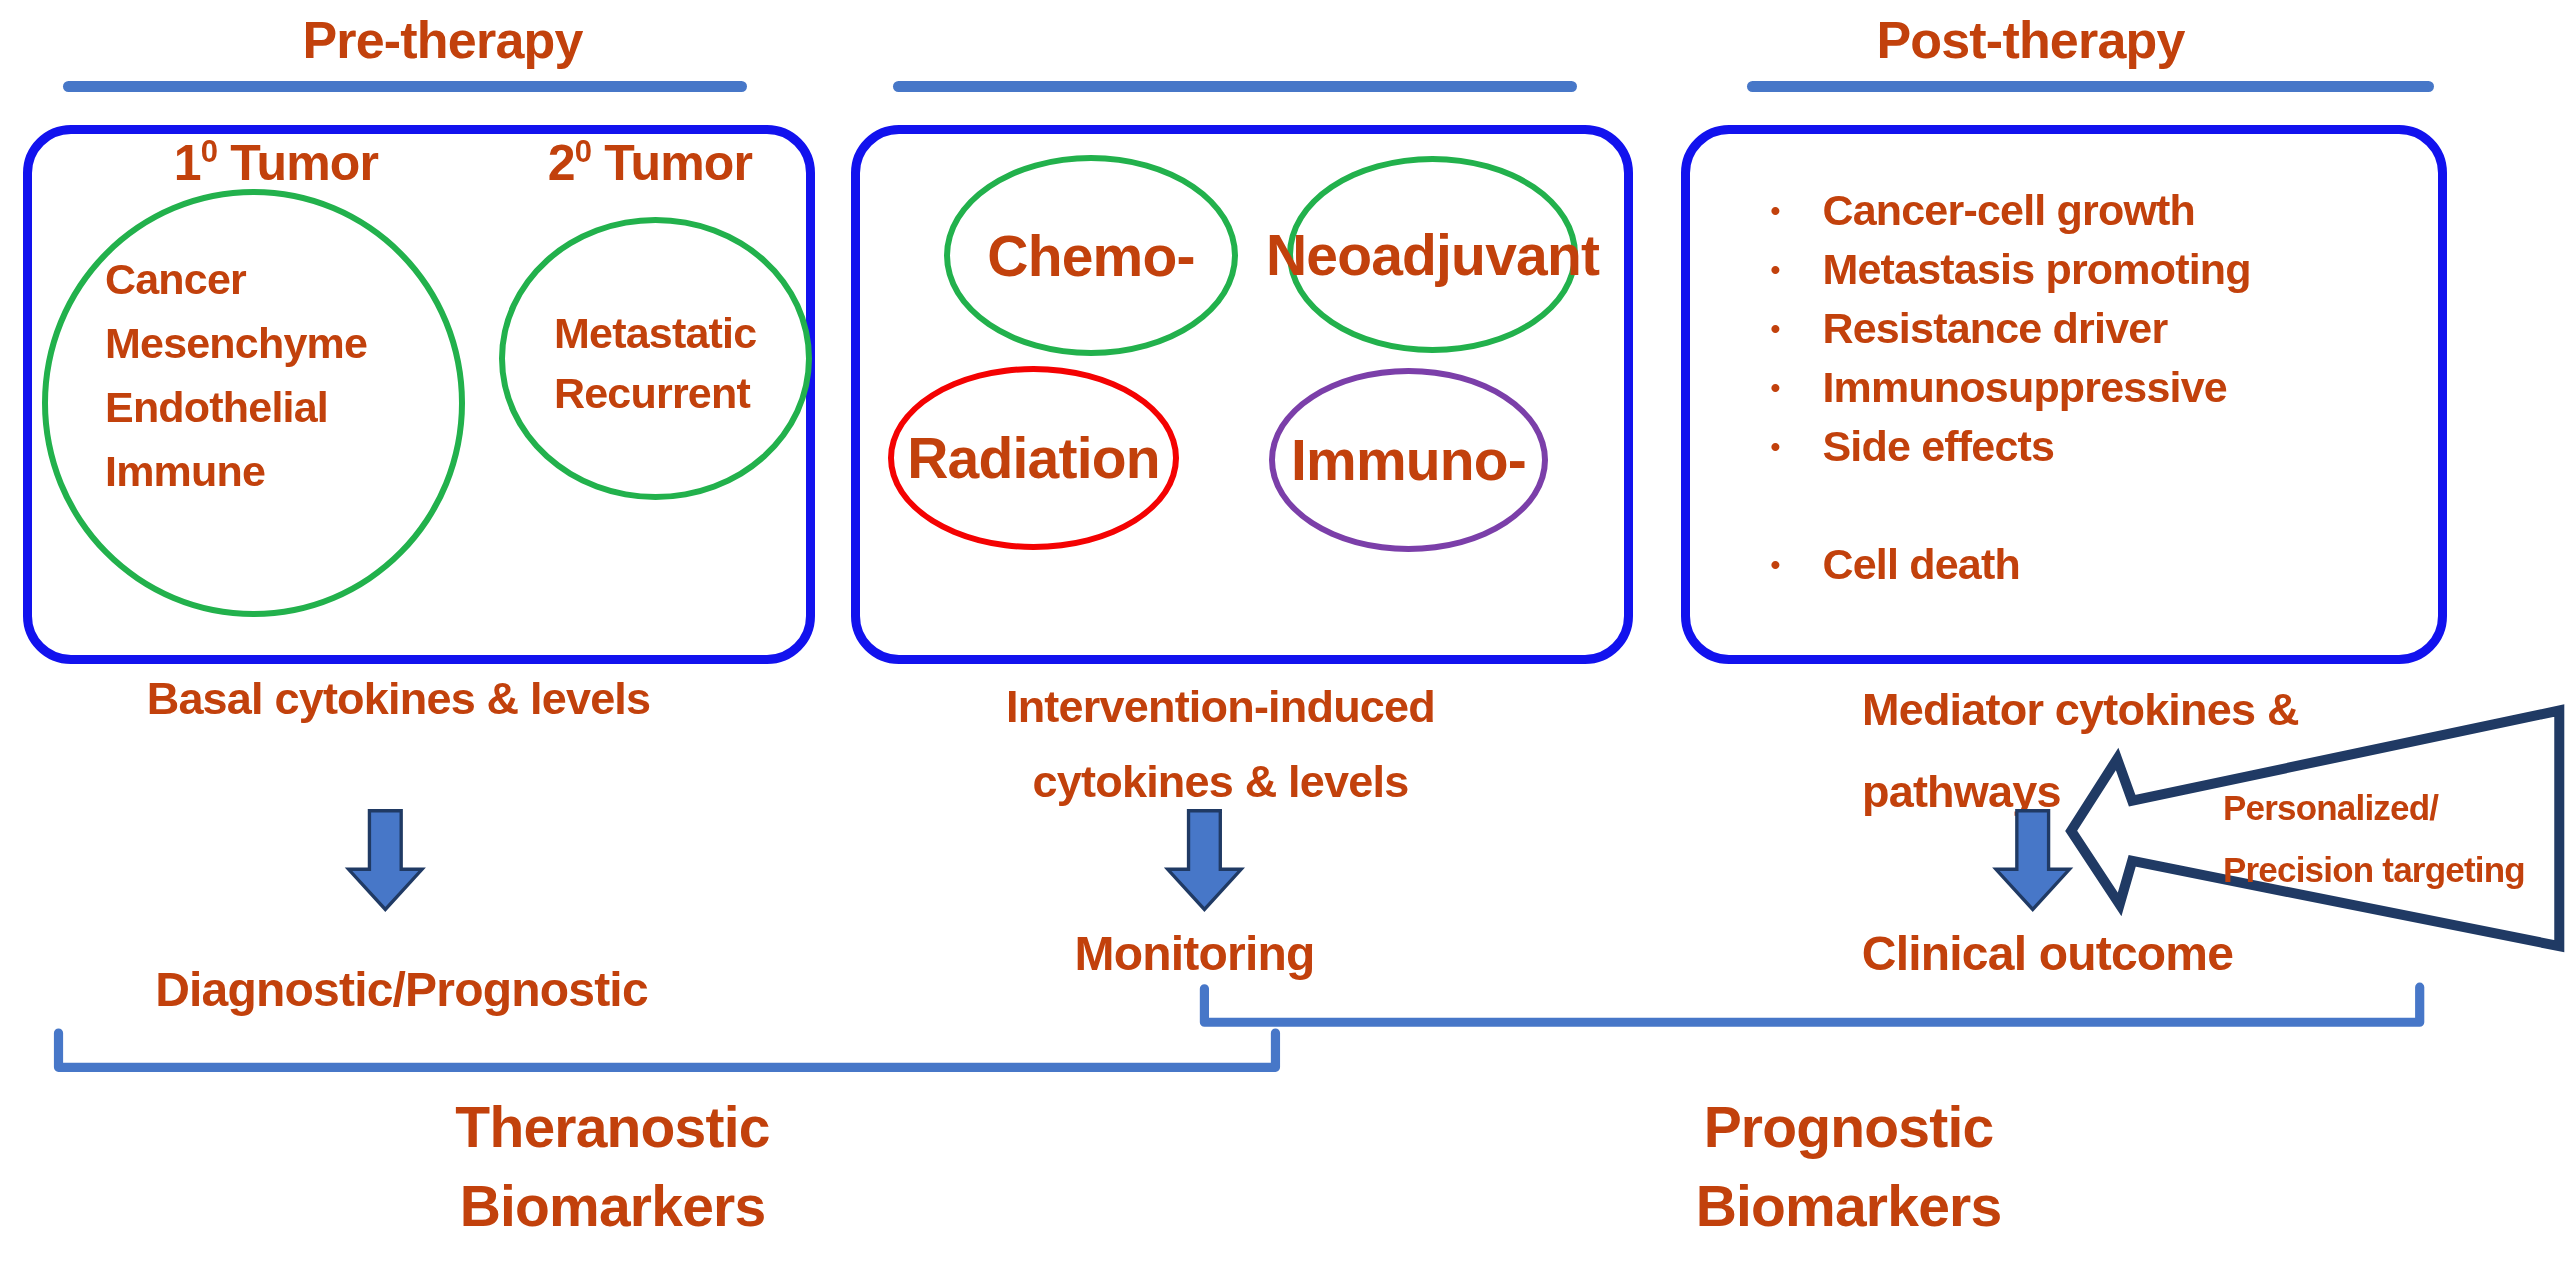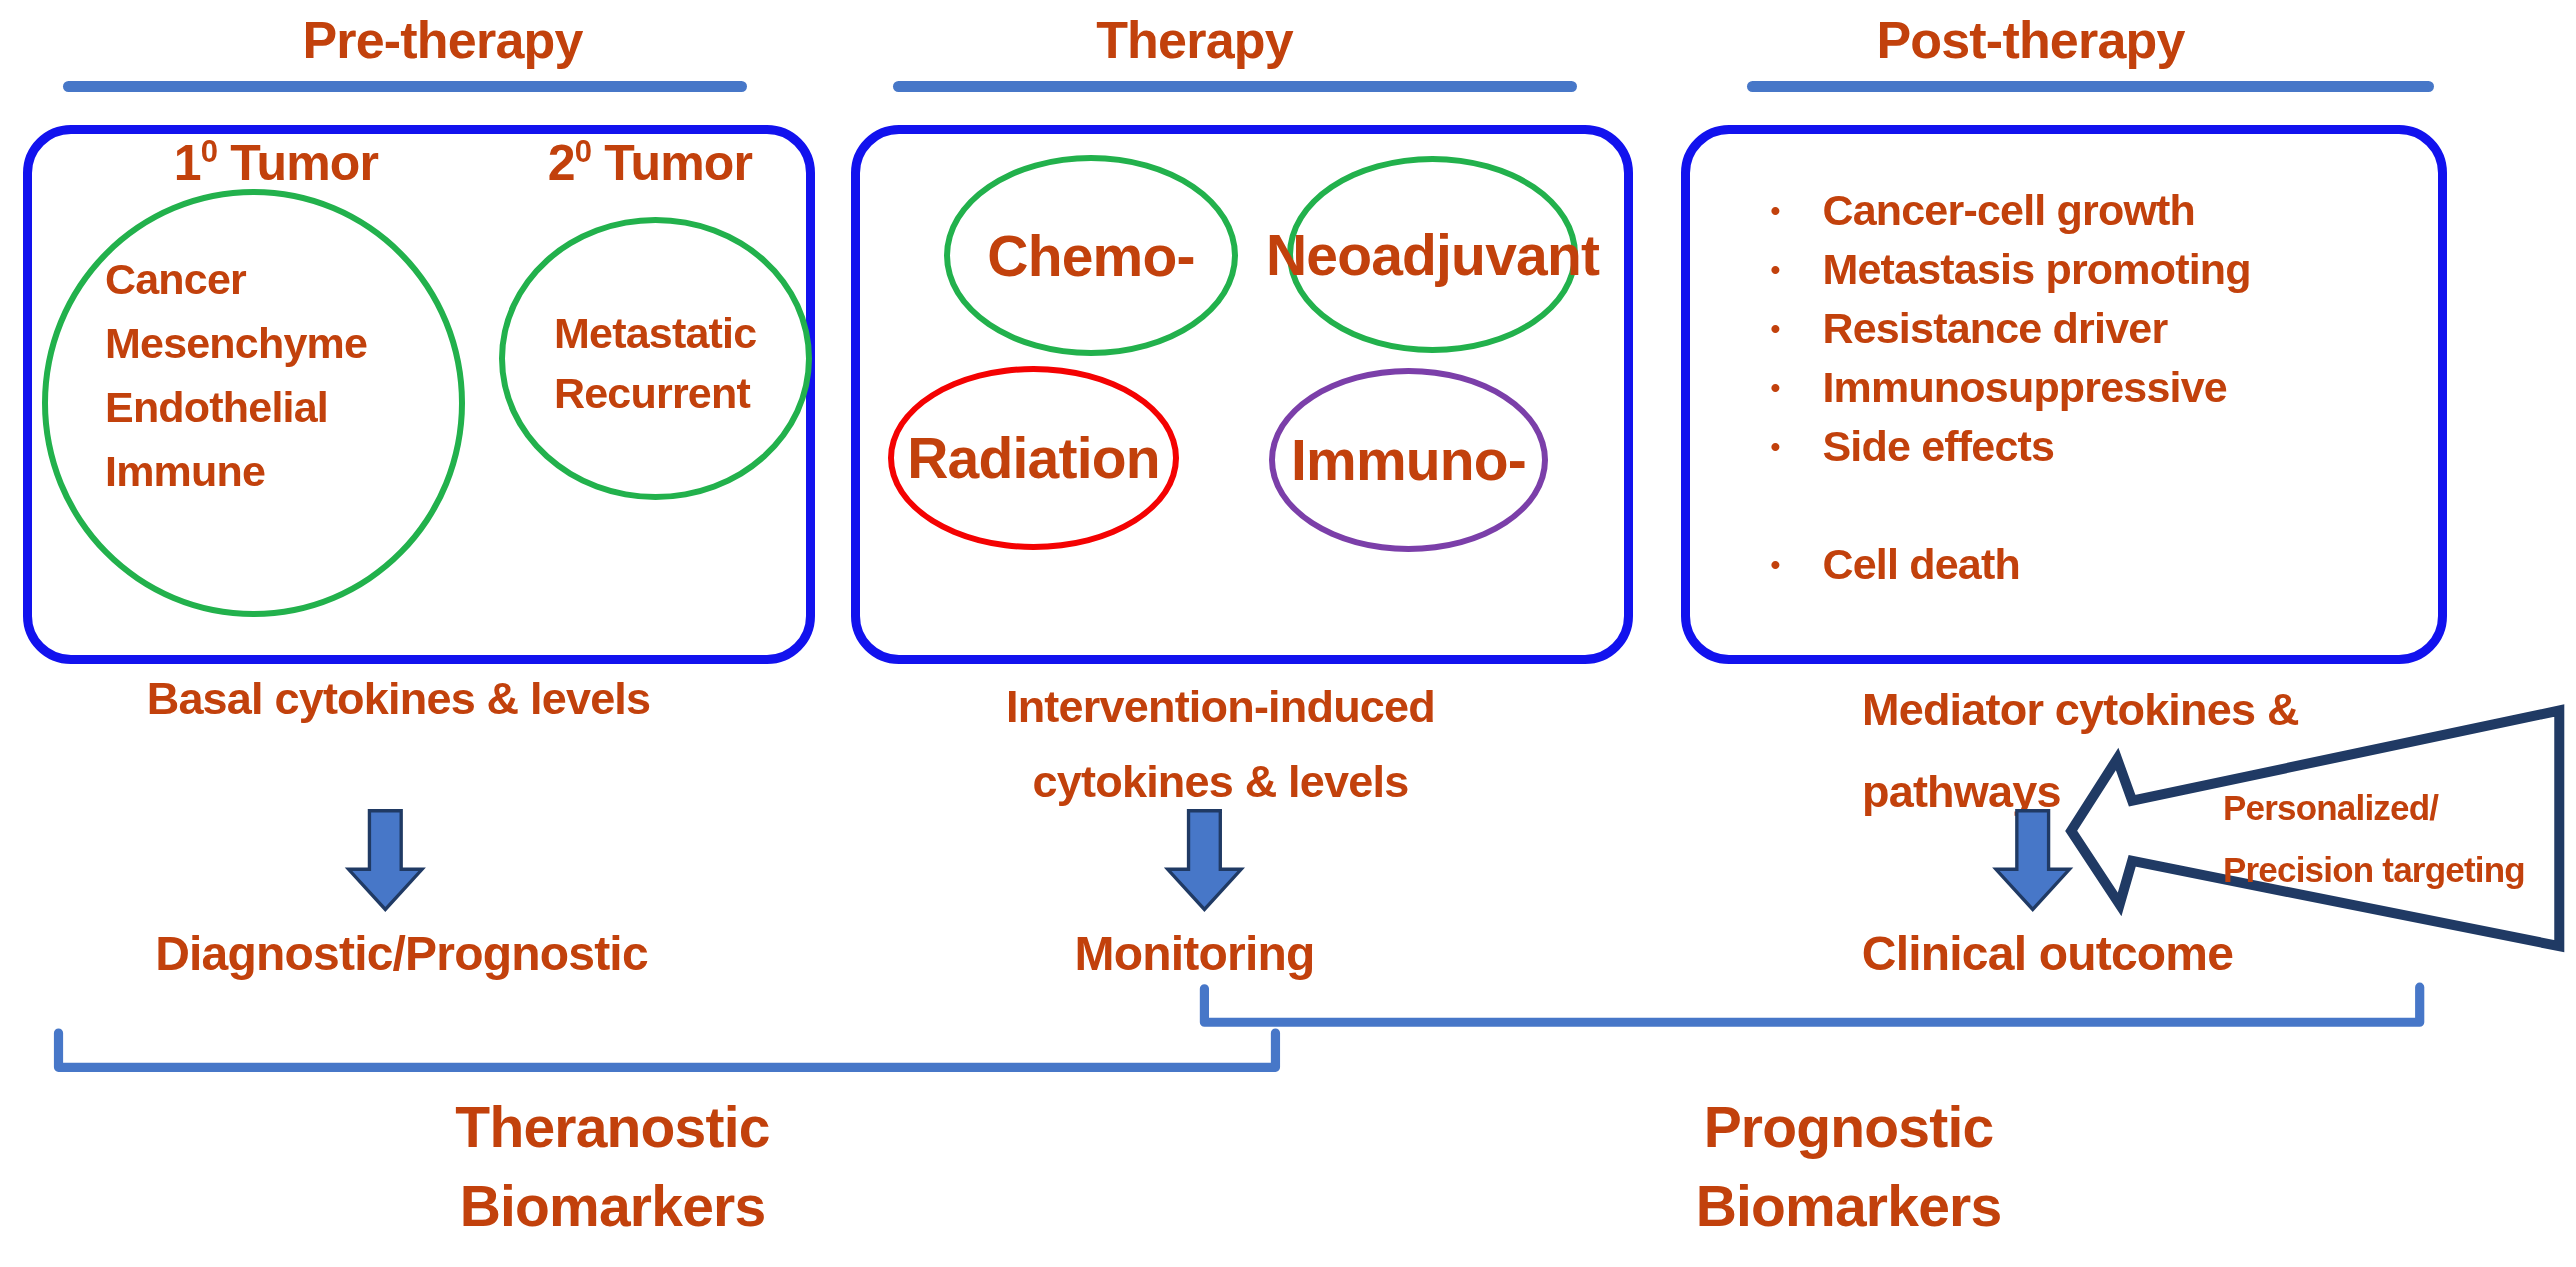--- a/index.html
+++ b/index.html
@@ -32,21 +32,20 @@
   .biglabel{top:1088px;font-size:57px;line-height:79px;letter-spacing:-0.8px;}
   .ptext{font-size:35px;line-height:62px;letter-spacing:-0.8px;}
   svg{position:absolute;left:0;top:0;pointer-events:none;}
 </style>
 </head>
 <body>
 
 <div id="canvas">
 
   <div class="abs ctr title" style="left:192px;width:501px;">Pre-therapy</div>
-  <div class="abs ctr title" style="left:944px;width:501px;">Therapy</div>
   <div class="abs ctr title" style="left:1780px;width:501px;">Post-therapy</div>
 
   <div class="abs bar" style="left:63px;width:684px;"></div>
   <div class="abs bar" style="left:893px;width:684px;"></div>
   <div class="abs bar" style="left:1747px;width:687px;"></div>
 
   <div class="abs panel" style="left:23.4px;width:792px;"></div>
   <div class="abs panel" style="left:851px;width:782px;"></div>
   <div class="abs panel" style="left:1681px;width:766px;"></div>
 
@@ -129,21 +128,21 @@
     <path d="M 70 1236 L 70 1277 L 1526 1277 L 1526 1236" fill="none" stroke="#4777C8" stroke-width="11" stroke-linejoin="round" stroke-linecap="round"></path>
     <path d="M 1441 1183 L 1441 1223 L 2895 1223 L 2895 1181" fill="none" stroke="#4777C8" stroke-width="11" stroke-linejoin="round" stroke-linecap="round"></path>
     <polygon points="2478,994 2533,908 2551,958 3062,850 3062,1132 2551,1030 2536,1082" fill="#ffffff" stroke="#203A64" stroke-width="12" stroke-linejoin="miter"></polygon>
   </svg>
 
   <div class="abs ptext" style="left:2223px;top:777px;">
     <div>Personalized/</div>
     <div>Precision targeting</div>
   </div>
 
-  <div class="abs ctr outcome" style="left:109px;width:585px;">Diagnostic/Prognostic</div>
+  <div class="abs ctr outcome" style="left:109px;width:585px;margin-top:36px;">Diagnostic/Prognostic</div>
   <div class="abs ctr outcome" style="left:944px;width:501px;">Monitoring</div>
   <div class="abs ctr outcome" style="left:1797px;width:501px;">Clinical outcome</div>
 
   <div class="abs ctr biglabel" style="left:362px;width:501px;">
     <div>Theranostic</div>
     <div>Biomarkers</div>
   </div>
   <div class="abs ctr biglabel" style="left:1598px;width:501px;">
     <div>Prognostic</div>
     <div>Biomarkers</div>

